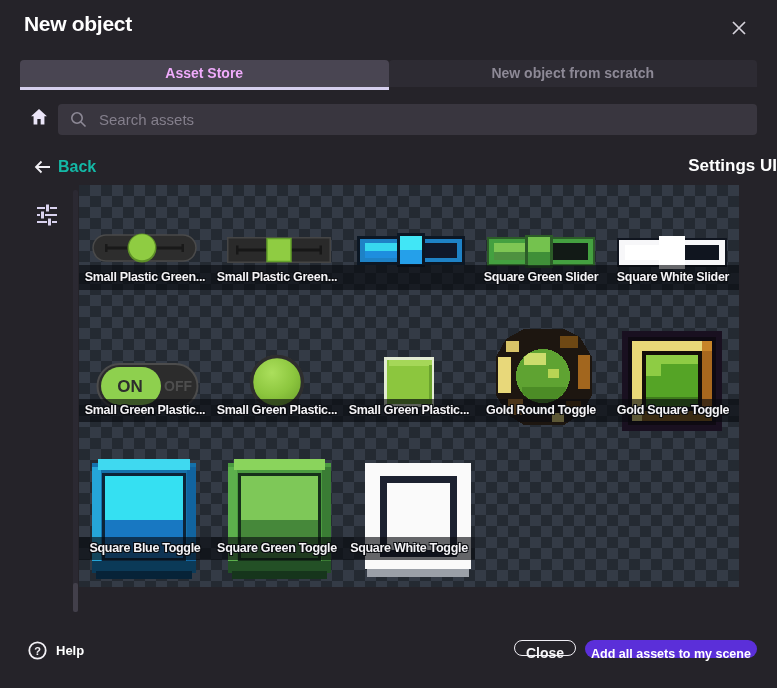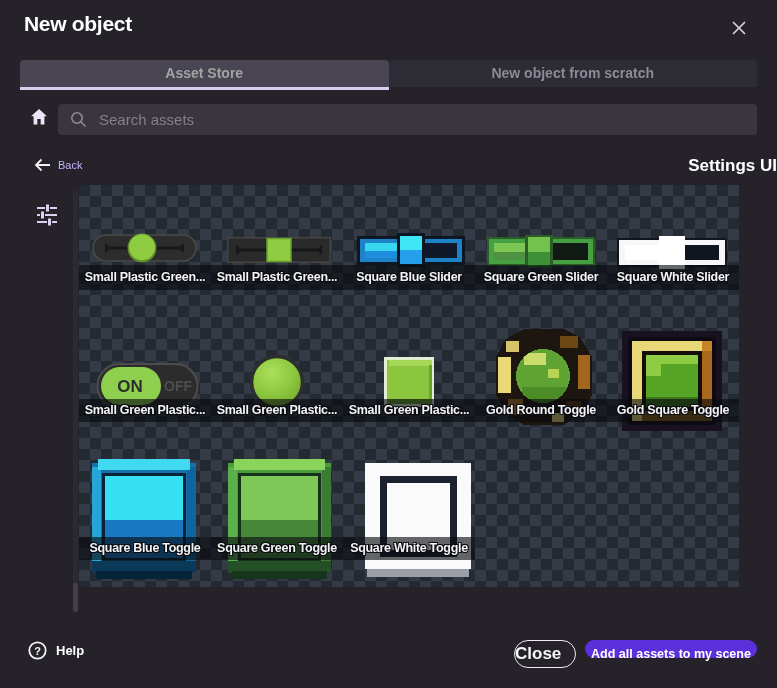--- a/index.html
+++ b/index.html
@@ -10,36 +10,36 @@
   .abs{position:absolute;}
 
   
   .title{left:24px;top:12px;font-size:21px;font-weight:700;letter-spacing:-0.3px;}
   .close-x{left:729px;top:18px;width:20px;height:20px;cursor:pointer;}
 
   
   .tabbar{left:20px;top:60px;width:737px;height:30px;display:flex;}
   .tab{flex:1;height:27px;line-height:27px;text-align:center;font-size:14px;font-weight:700;
        border-radius:4px 4px 0 0;position:relative;}
-  .tab.active{background:#494552;color:#a3a3a3;}
+  .tab.active{background:#494552;color:#f0abfc;}
   .tab.inactive{background:#2d2b33;color:#8d8996;}
   .tab-underline{position:absolute;left:0;bottom:-3px;width:100%;height:3px;background:#d6cfee;}
 
   
   .home-icon{left:29px;top:107px;}
   .search-box{left:58px;top:104px;width:699px;height:31px;background:#39363f;border-radius:4px;
       display:flex;align-items:center;}
   .search-box svg{margin-left:12px;}
   .search-input{background:transparent;border:none;outline:none;color:#d8d5de;
       font-family:"Liberation Sans",sans-serif;font-size:15px;margin-left:10px;width:600px;}
   .search-input::placeholder{color:#847f8c;opacity:1;}
 
   
   .back-link{left:34px;top:158px;display:flex;align-items:center;gap:7px;cursor:pointer;}
-  .back-label{font-size:11px;font-weight:400;color:#c4b5fd;}
+  .back-label{font-size:16px;font-weight:700;color:#14b8a6;}
   .section-title{left:0;top:156px;width:777px;text-align:right;font-size:17px;font-weight:700;}
 
   .filter-btn{left:36px;top:203px;width:22px;height:24px;cursor:pointer;}
 
   
   .scroll-track{left:73px;top:190px;width:5px;height:422px;background:#2b2932;border-radius:2px;}
   .scroll-thumb{left:73px;top:583px;width:5px;height:29px;background:#423f4a;border-radius:2px;}
 
   
   .grid{
@@ -55,23 +55,23 @@
   .tile svg{position:absolute;}
   .label-strip{position:absolute;background:rgba(8,10,14,0.62);z-index:2;}
   .tile-label{position:absolute;width:132px;z-index:3;text-align:center;font-size:12.5px;
       font-weight:700;color:#f4f3f6;letter-spacing:-0.3px;white-space:nowrap;overflow:visible;
       text-shadow:-1px -1px 0 #0a0c10,1px -1px 0 #0a0c10,-1px 1px 0 #0a0c10,1px 1px 0 #0a0c10;}
   .lh25{line-height:25px;} .lh23{line-height:23px;}
 
   
   .help-row{left:28px;top:641px;display:flex;align-items:center;gap:9px;cursor:pointer;}
   .help-label{font-size:13px;font-weight:700;}
-  .btn-close{left:514px;top:640px;width:62px;height:28px;border:1.5px solid #f0eef4;border-radius:14px;
-      background:transparent;color:#f6f5f8;font-size:17px;font-weight:700;box-sizing:border-box;
-      text-align:left;line-height:25px;cursor:pointer;}
+  .btn-close{left:514px;top:640px;width:62px;height:16px;border:1.5px solid #f0eef4;border-radius:14px;
+      background:transparent;color:#f6f5f8;font-size:14px;font-weight:700;box-sizing:border-box;
+      text-align:center;line-height:25px;cursor:pointer;}
   .btn-add{left:585px;top:640px;width:172px;height:18px;border-radius:14px;background:#5b2fd9;
       color:#ffffff;font-size:12.5px;font-weight:700;text-align:center;line-height:28px;cursor:pointer;}
   .px{shape-rendering:crispEdges;}
 </style>
 </head>
 <body>
 
 <div class="dialog">
 
   <div class="abs title">New object</div>
@@ -284,21 +284,20 @@
         <rect x="2" y="106" width="102" height="8" fill="#9ba0a8"></rect>
       </svg>
     </div>
 
     <div class="label-strip" style="left:0;top:80px;width:660px;height:25px;"></div>
     <div class="label-strip" style="left:0;top:214px;width:660px;height:23px;"></div>
     <div class="label-strip" style="left:0;top:352px;width:396px;height:23px;"></div>
 
     <div class="tile-label lh25" style="left:0;top:80px;">Small Plastic Green...</div>
     <div class="tile-label lh25" style="left:132px;top:80px;">Small Plastic Green...</div>
-    <div class="tile-label lh25" style="left:264px;top:80px;">Square Blue Slider</div>
     <div class="tile-label lh25" style="left:396px;top:80px;">Square Green Slider</div>
     <div class="tile-label lh25" style="left:528px;top:80px;">Square White Slider</div>
 
     <div class="tile-label lh23" style="left:0;top:214px;">Small Green Plastic...</div>
     <div class="tile-label lh23" style="left:132px;top:214px;">Small Green Plastic...</div>
     <div class="tile-label lh23" style="left:264px;top:214px;">Small Green Plastic...</div>
     <div class="tile-label lh23" style="left:396px;top:214px;">Gold Round Toggle</div>
     <div class="tile-label lh23" style="left:528px;top:214px;">Gold Square Toggle</div>
 
     <div class="tile-label lh23" style="left:0;top:352px;">Square Blue Toggle</div>

